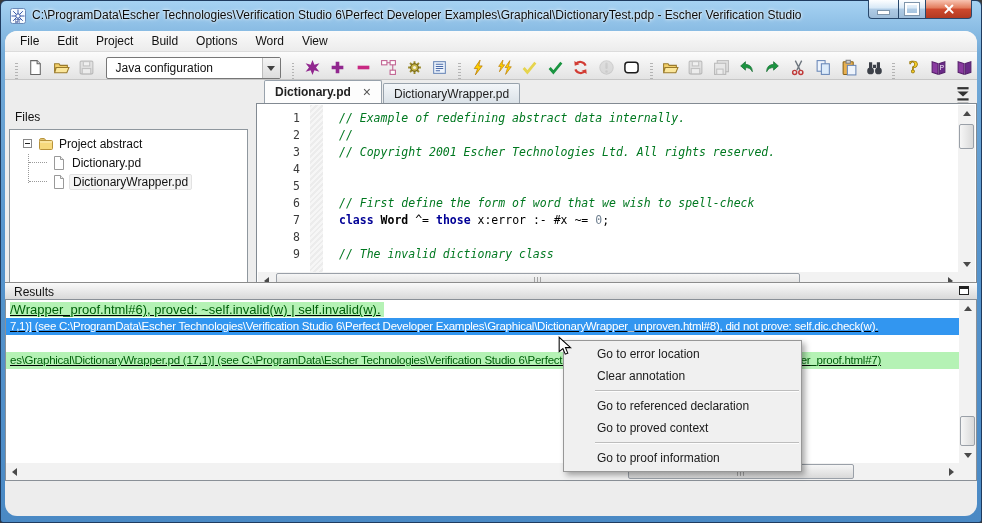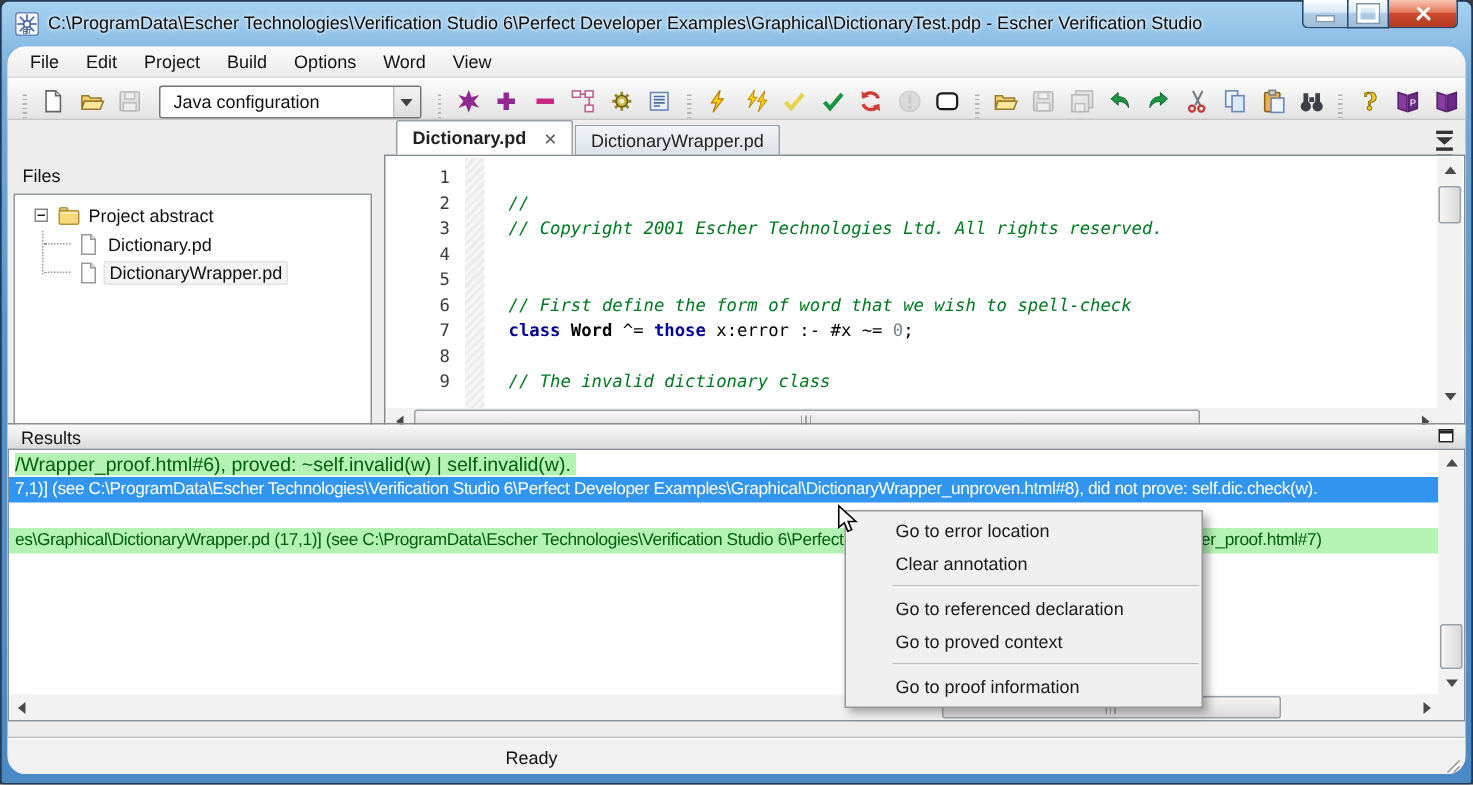--- a/index.html
+++ b/index.html
@@ -111,21 +111,21 @@
   
   .results-panel{position:absolute;left:0;right:0;top:251px;height:199px;}
   .results-header{position:absolute;left:0;right:0;top:0;height:17px;border-top:1px solid #8c8c8c;
        background:linear-gradient(180deg,#fafafa,#d9d9d9);box-sizing:border-box;}
   .results-title{position:absolute;left:9px;top:2px;font-size:12px;color:#111;}
   .panel-max{position:absolute;right:8px;top:3px;width:10px;height:9px;border:1px solid #222;background:#fff;
        box-sizing:border-box;}
   .panel-max::before{content:"";display:block;height:2px;background:#222;}
   .results-body{position:absolute;left:0;right:0;top:17px;bottom:0;background:#fff;
        border:1px solid #8a9097;box-sizing:border-box;}
-  .results-content{position:absolute;left:0;top:0;right:17px;bottom:17px;overflow:hidden;padding-top:1px;}
+  .results-content{position:absolute;left:0;top:0;right:17px;bottom:17px;overflow:hidden;padding-top:1px;text-decoration:underline;}
   .res-line{height:17px;line-height:17px;white-space:pre;overflow:hidden;font-size:11.5px;
        letter-spacing:-0.25px;padding-left:4px;}
   .res-line.large{font-size:13px;letter-spacing:0;}
   .res-line.proved{color:#00600a;}
   .res-line.proved.fill{background:#b5f2b5;}
   .res-inline{background:#b5f2b5;padding-right:3px;}
   .res-line.selected{background:#3296f0;color:#fff;}
   
   .statusbar{position:absolute;left:0;right:0;top:460px;height:27px;background:#f1f1f1;
        border-top:1px solid #c9c9c9;box-shadow:inset 0 1px 0 #fff;}
@@ -408,21 +408,21 @@
         <svg viewBox="0 0 10 16">
           <rect x="1" y="1.5" width="8" height="1.6" fill="#333"></rect>
             <path d="M1 4.6h8L5 8.2z" fill="#333"></path>
           <rect x="1" y="9.5" width="8" height="1.6" fill="#333"></rect>
             <path d="M1 12.6h8L5 16.2z" fill="#333"></path>
         </svg>
       </div>
       <div class="editor-box">
         <div class="code-area">
           <div class="fold-strip"></div>
-        <div class="code-line"><span class="ln">1</span></div>
+        <div class="code-line"><span class="ln">1</span><span class="code-text"><span class="seg comment">// Example of redefining abstract data internally.</span></span></div>
             <div class="code-line"><span class="ln">2</span><span class="code-text"><span class="seg comment">//</span></span></div>
             <div class="code-line"><span class="ln">3</span><span class="code-text"><span class="seg comment">// Copyright 2001 Escher Technologies Ltd. All rights reserved.</span></span></div>
             <div class="code-line"><span class="ln">4</span><span class="code-text"></span></div>
             <div class="code-line"><span class="ln">5</span><span class="code-text"></span></div>
             <div class="code-line"><span class="ln">6</span><span class="code-text"><span class="seg comment">// First define the form of word that we wish to spell-check</span></span></div>
             <div class="code-line"><span class="ln">7</span><span class="code-text"><span class="seg keyword">class</span><span class="seg plain"> </span><span class="seg ident">Word</span><span class="seg plain"> ^= </span><span class="seg keyword">those</span><span class="seg plain"> x:error :- #x ~= </span><span class="seg number">0</span><span class="seg plain">;</span></span></div>
             <div class="code-line"><span class="ln">8</span><span class="code-text"></span></div>
             <div class="code-line"><span class="ln">9</span><span class="code-text"><span class="seg comment">// The invalid dictionary class</span></span></div>
           </div>
         <div class="vscroll">
@@ -478,31 +478,20 @@
               <span class="h-grip"></span>
             </div>
           <div class="sb-btn right">
               <i class="arr r"></i>
             </div>
         </div>
         <div class="sb-corner" style="right:0;bottom:0;"></div>
       </div>
     </div>
 
-    <div class="statusbar">
-      <span class="status-text">Ready</span>
-      <svg class="resize-grip" viewBox="0 0 13 13">
-        <g stroke="#9a9a9a" fill="none">
-            <path d="M11 3L3 11M11 7L7 11M11 11L11 11"></path>
-          </g>
-        <g stroke="#fff" fill="none">
-            <path d="M12 4L4 12M12 8L8 12"></path>
-          </g>
-      </svg>
-    </div>
   </div>
 
   <div class="context-menu">
       <div class="cm-item">Go to error location</div>
       <div class="cm-item">Clear annotation</div>
       <div class="cm-sep"></div>
       <div class="cm-item">Go to referenced declaration</div>
       <div class="cm-item">Go to proved context</div>
       <div class="cm-sep"></div>
       <div class="cm-item">Go to proof information</div>

